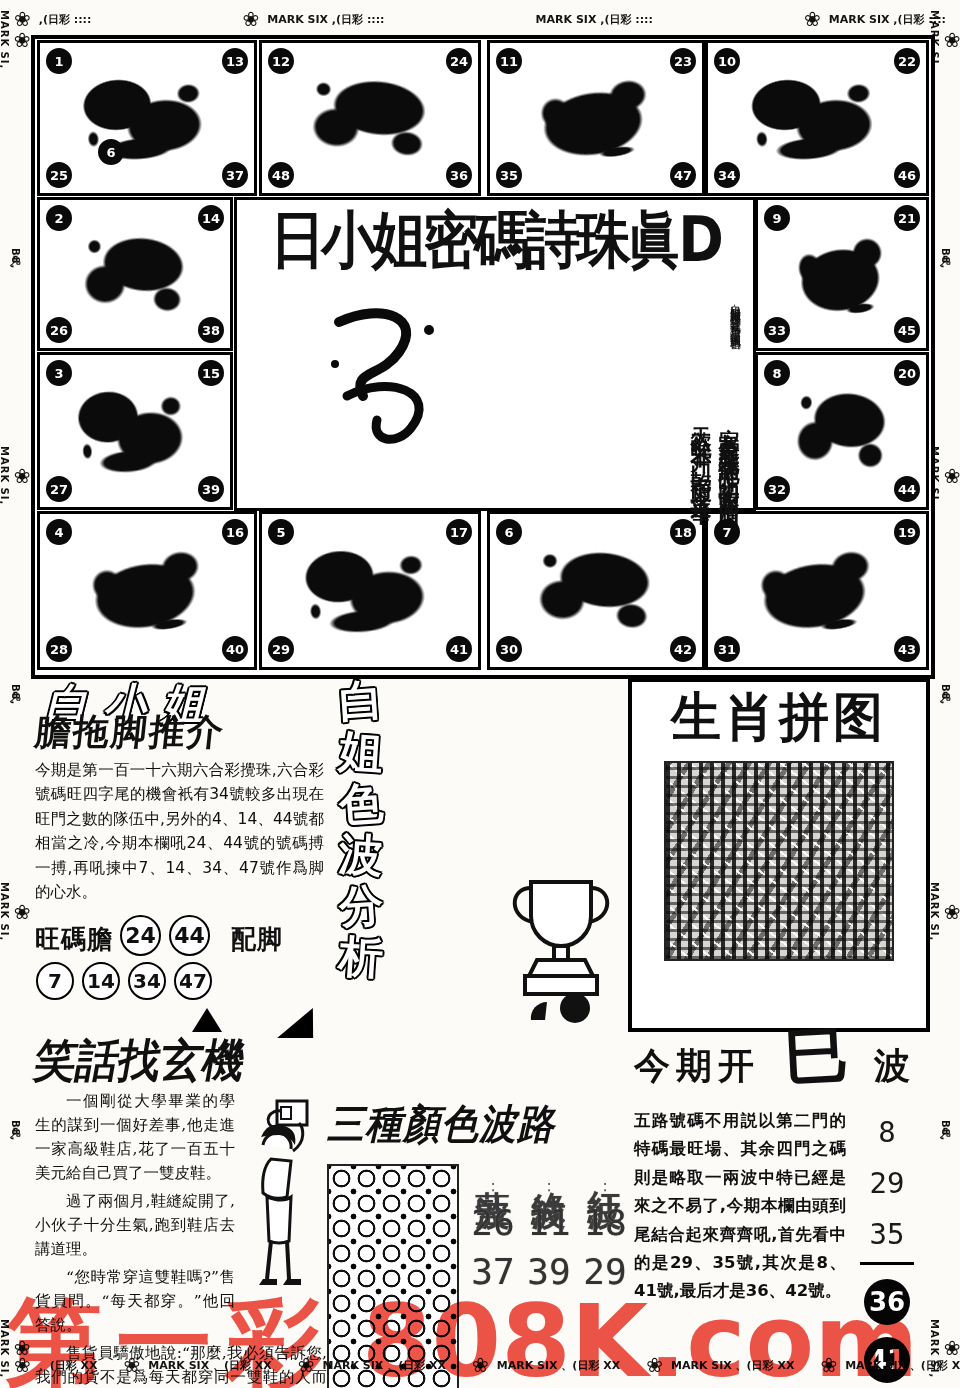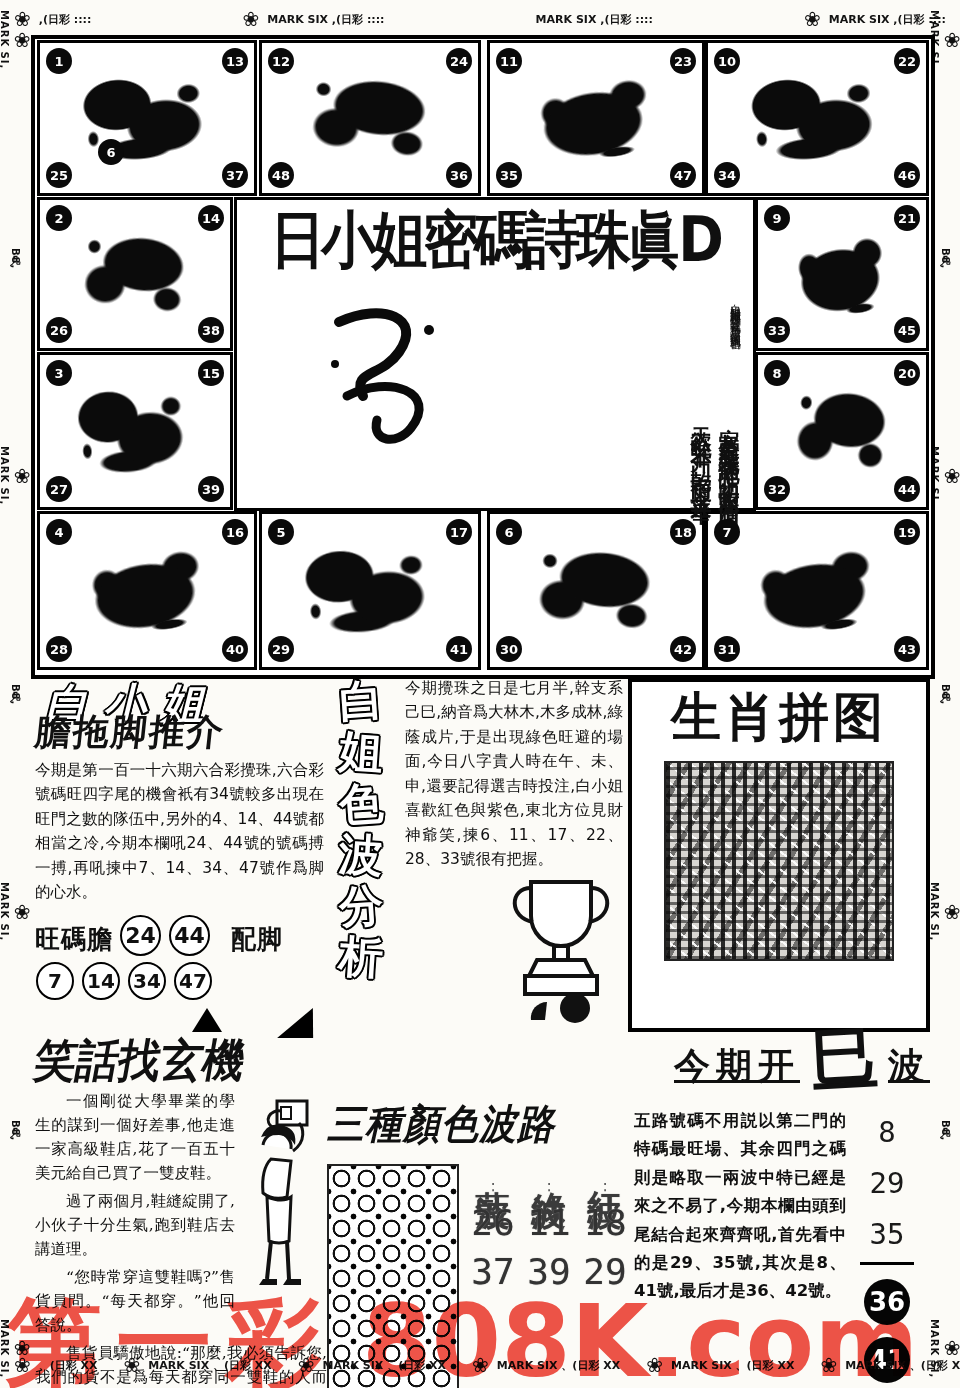--- a/index.html
+++ b/index.html
@@ -103,21 +103,21 @@
      radial-gradient(circle,#050505 2.6px,transparent 3.2px),
      radial-gradient(circle,transparent 6.5px,#111 7px 8.6px,transparent 9.2px);
      background-size:25px 25px,25px 25px;background-position:12px 13px,0 0;}
   .wavecols{display:flex;gap:8px;flex:1;justify-content:space-around;}
   .wavecol{display:flex;flex-direction:column;align-items:center;}
   .wavelabel{writing-mode:vertical-rl;font-size:34px;font-weight:900;color:#3b3b3b;letter-spacing:4px;text-shadow:0 0 1px #777;}
   .wcolon{font-size:16px;color:#555;margin:6px 0 2px;}
   .wnum{font-family:"DejaVu Sans Mono",monospace;font-size:36px;color:#333;line-height:1.35;text-shadow:0 0 1px #888;}
 
   .col-wave{position:absolute;left:634px;top:1028px;width:296px;}
-  .wavetitle{display:flex;align-items:baseline;gap:12px;justify-content:flex-end;text-decoration:underline;}
+  .wavetitle{display:flex;align-items:baseline;gap:25px;justify-content:flex-start;}
   .wavetitle .pre,.wavetitle .suf{font-size:36px;font-weight:bold;font-family:"DejaVu Serif",serif;letter-spacing:6px;}
   .wavetitle .glyph{font-size:64px;font-weight:900;line-height:.9;transform:rotate(-3deg);}
   .waverow{display:flex;margin-top:16px;gap:8px;}
   .col-wave .bodytext{width:212px;font-size:16.5px;font-weight:bold;line-height:1.72;}
   .wavenums{width:66px;display:flex;flex-direction:column;align-items:center;}
   .plainnum{font-size:29px;font-family:"DejaVu Sans Mono",monospace;color:#1a1a1a;margin:11px 0;line-height:1;}
   .numrule{width:54px;border-top:3px solid #000;margin:2px 0 8px;}
   .bigcirc{width:46px;height:46px;border-radius:50%;background:#050505;color:#fff;font-size:26px;font-weight:900;display:flex;align-items:center;justify-content:center;margin:6px 0;}
 
   
@@ -339,21 +339,20 @@
 
   <div class="col-analysis">
     <div class="vtitle">
       <span class="outline-text">白</span>
       <span class="outline-text">姐</span>
       <span class="outline-text">色</span>
       <span class="outline-text">波</span>
       <span class="outline-text">分</span>
       <span class="outline-text">析</span>
     </div>
-    <div class="bodytext">今期攪珠之日是七月半,幹支系己巳,納音爲大林木,木多成林,綠蔭成片,于是出現綠色旺避的場面,今日八字貴人時在午、未、申,還要記得選吉時投注,白小姐喜歡紅色與紫色,東北方位見財神爺笑,揀6、11、17、22、28、33號很有把握。</div>
     <svg class="trophy" width="120" height="150" viewBox="0 0 120 150">
       <path d="M30 8 h60 v34 a30 30 0 0 1 -60 0 z" fill="#fff" stroke="#111" stroke-width="4"></path>
       <path d="M30 14 C8 14 8 44 32 48" fill="none" stroke="#111" stroke-width="4"></path>
       <path d="M90 14 C112 14 112 44 88 48" fill="none" stroke="#111" stroke-width="4"></path>
       <rect x="53" y="72" width="14" height="14" fill="#fff" stroke="#111" stroke-width="4"></rect>
       <path d="M36 86 h48 l8 16 h-64 z" fill="#fff" stroke="#111" stroke-width="4"></path>
       <rect x="24" y="102" width="72" height="18" fill="#fff" stroke="#111" stroke-width="4"></rect>
       <path d="M30 146 a16 16 0 0 1 16 -18 l-2 18 z" fill="#111"></path>
       <circle cx="74" cy="134" r="15" fill="#111"></circle>
     </svg>

